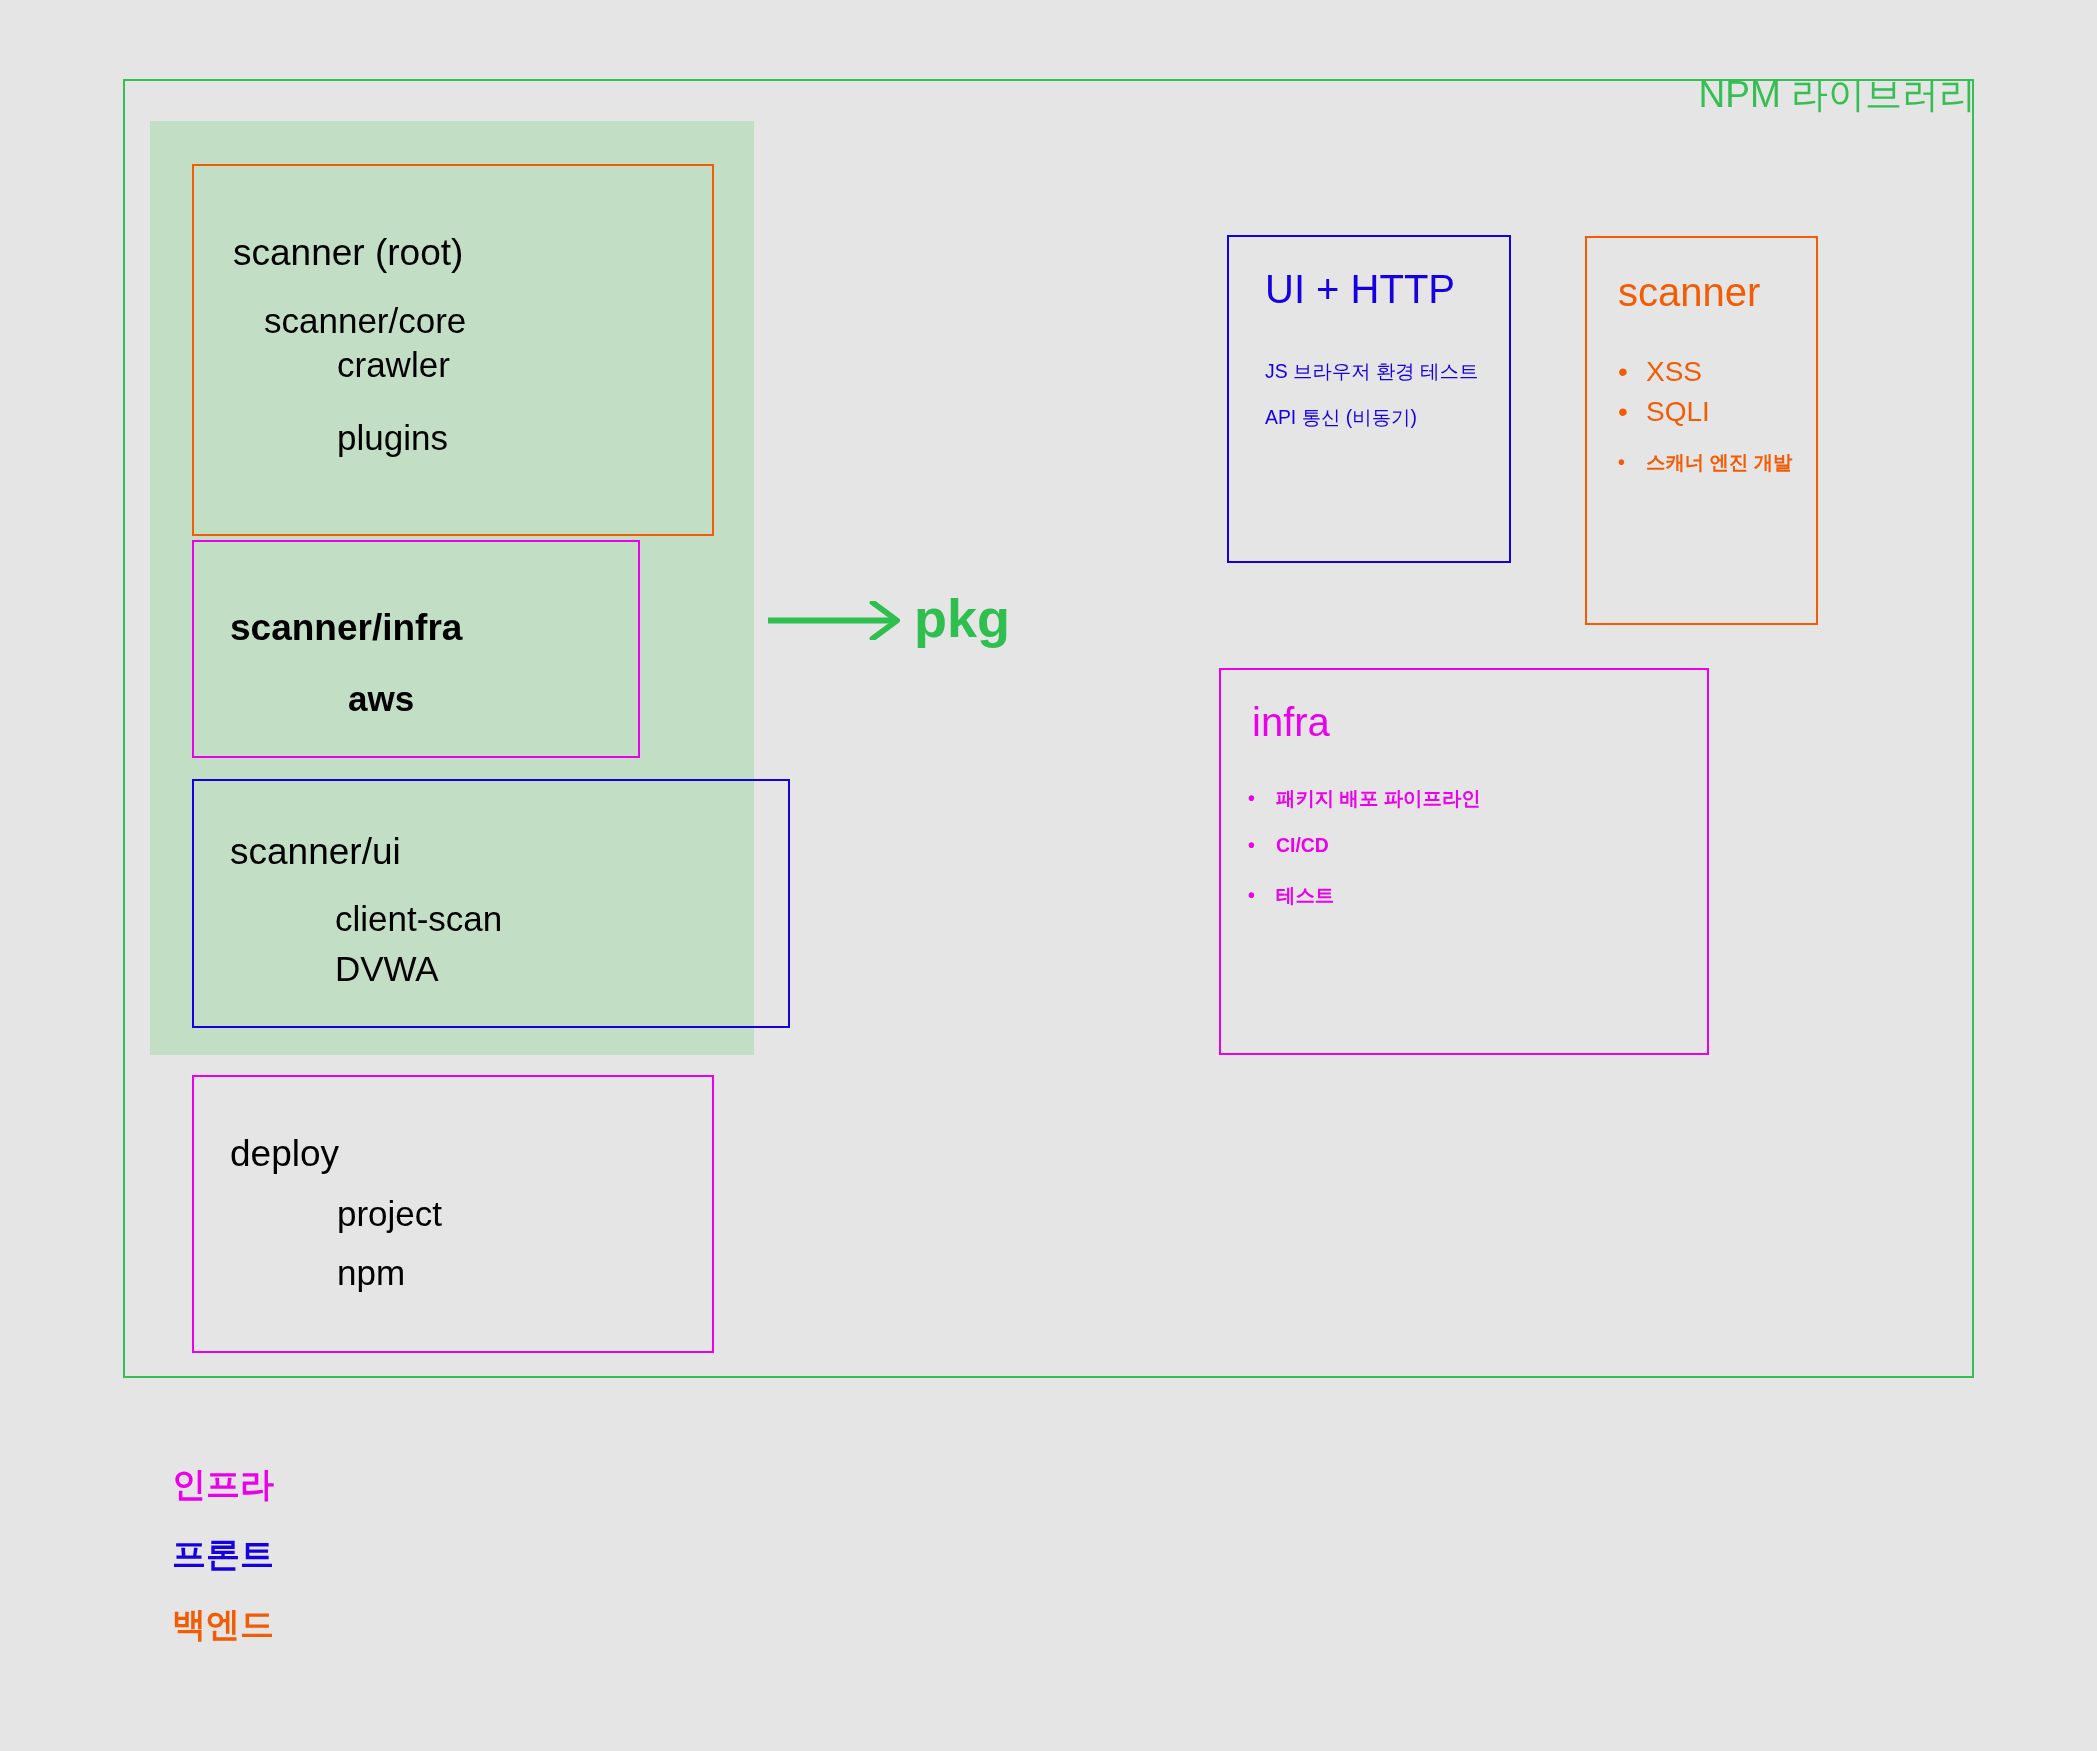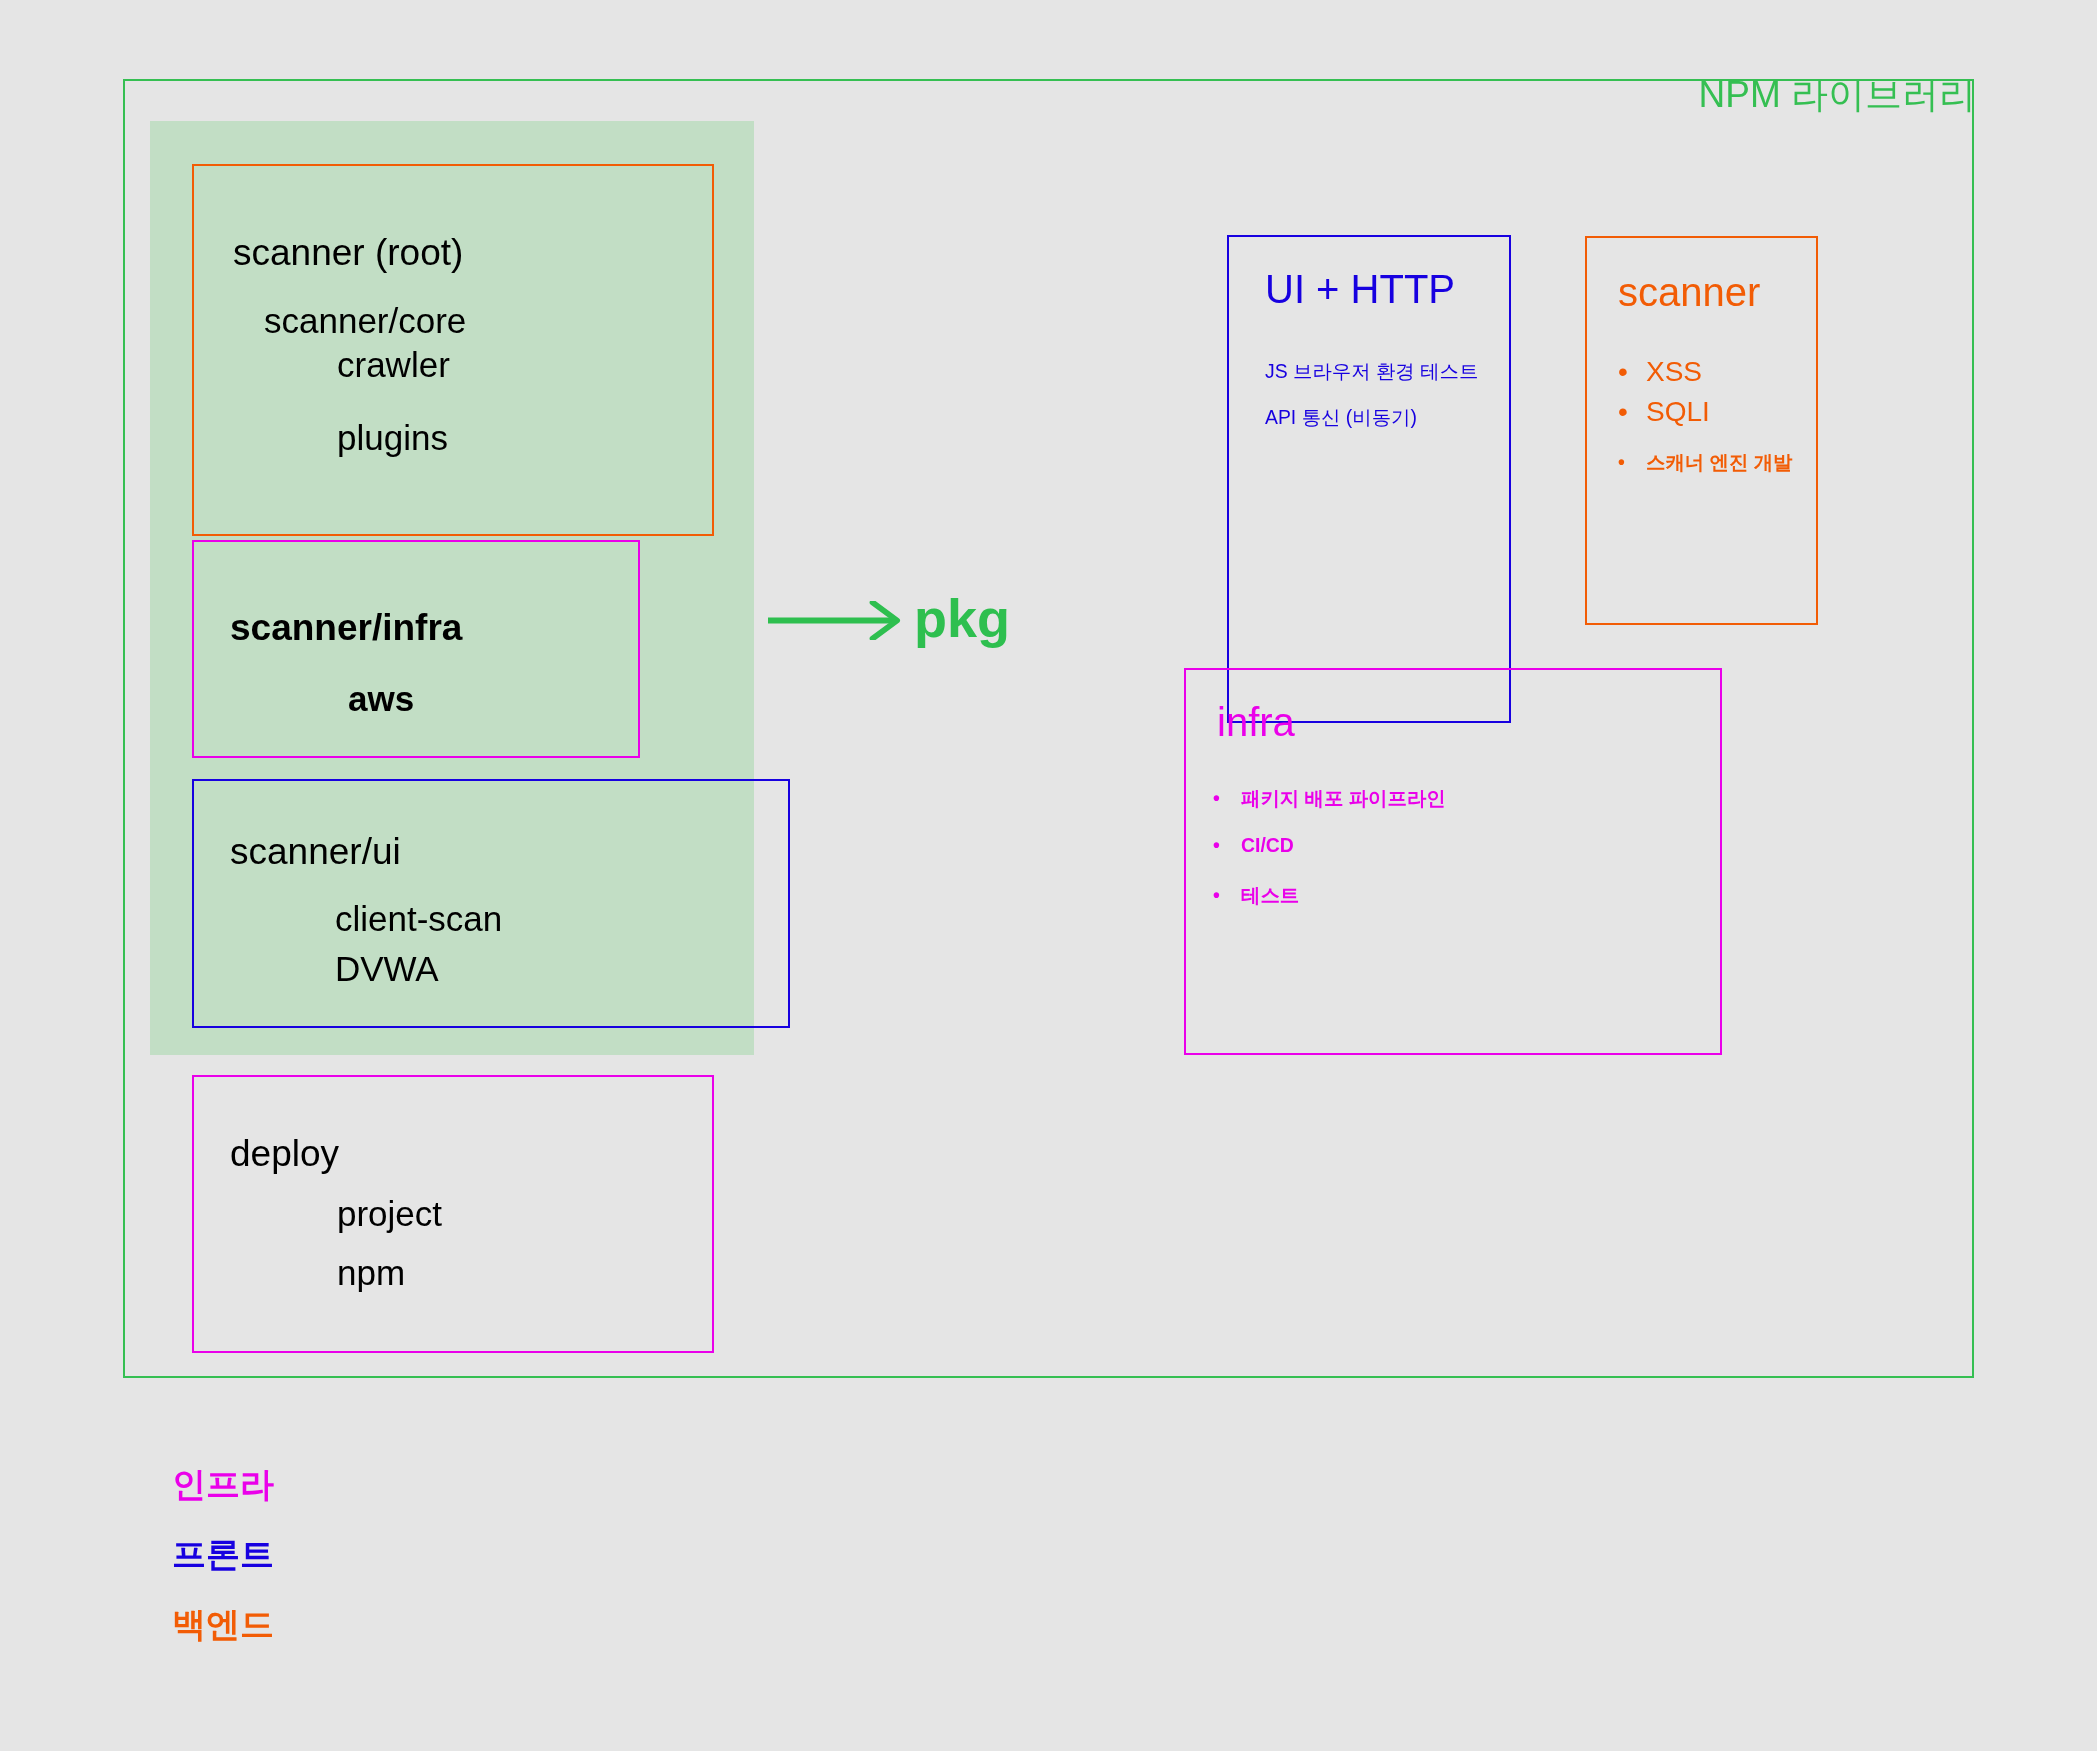--- a/index.html
+++ b/index.html
@@ -96,34 +96,34 @@
     display: flex;
     align-items: baseline;
     white-space: nowrap;
   }
   .bullet-dot {
     display: inline-block;
     width: 28px;
     text-align: left;
   }
 
-  #card-uihttp { left: 1227px; top: 235px;  width: 284px; height: 488px; border: 2.6px solid #1700e0; }
+  #card-uihttp { left: 1227px; top: 235px;  width: 284px; height: 328px; border: 2.6px solid #1700e0; }
   #card-uihttp .card-title { color: #1700e0; left: 36px; top: 32px; }
   #card-uihttp .card-line  { color: #1700e0; left: 36px; }
   #uihttp-l1 { top: 125px; }
   #uihttp-l2 { top: 171px; }
 
   #card-scanner { left: 1585px; top: 236px;  width: 233px; height: 389px; border: 2.6px solid #f25c05; }
   #card-scanner .card-title { color: #f25c05; left: 31px; top: 34px; }
   #card-scanner .bullet-row { color: #f25c05; left: 31px; }
   #scanner-b1 { top: 118px; font-size: 28px; }
   #scanner-b2 { top: 158px; font-size: 28px; }
   #scanner-b3 { top: 211px; font-size: 19.4px; font-weight: bold; }
 
-  #card-infra { left: 1184px; top: 668px; width: 538px; height: 387px; border: 2.6px solid #ea00ea; }
+  #card-infra { left: 1219px; top: 668px; width: 490px; height: 387px; border: 2.6px solid #ea00ea; }
   #card-infra .card-title { color: #ea00ea; left: 31px; top: 32px; }
   #card-infra .bullet-row { color: #ea00ea; left: 27px; font-size: 19.4px; font-weight: bold; }
   #infra-b1 { top: 115px; }
   #infra-b2 { top: 164px; }
   #infra-b3 { top: 212px; }
 
   
   #arrow-wrap {
     position: absolute;
     left: 768px;

